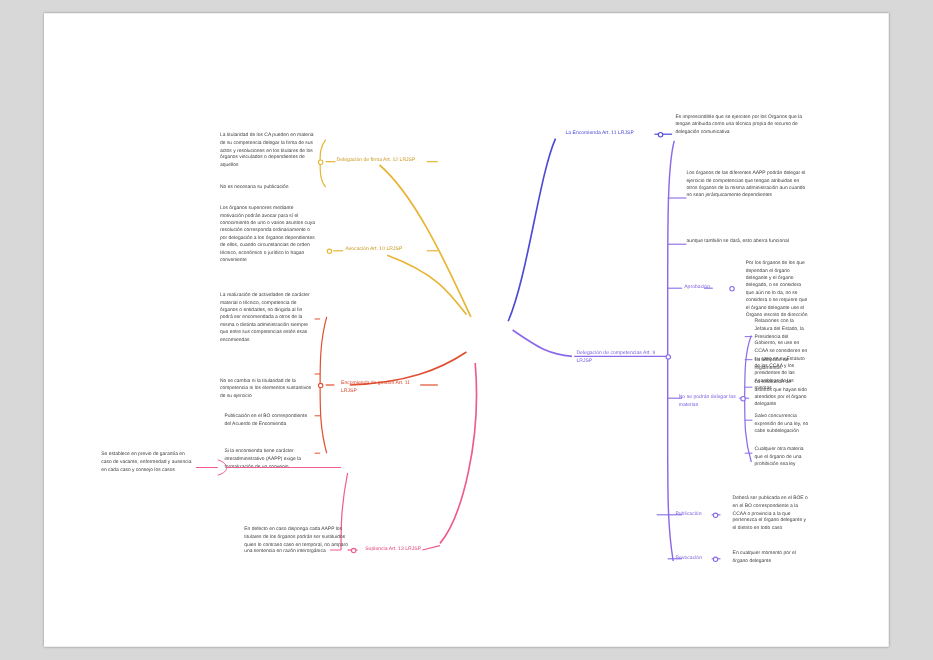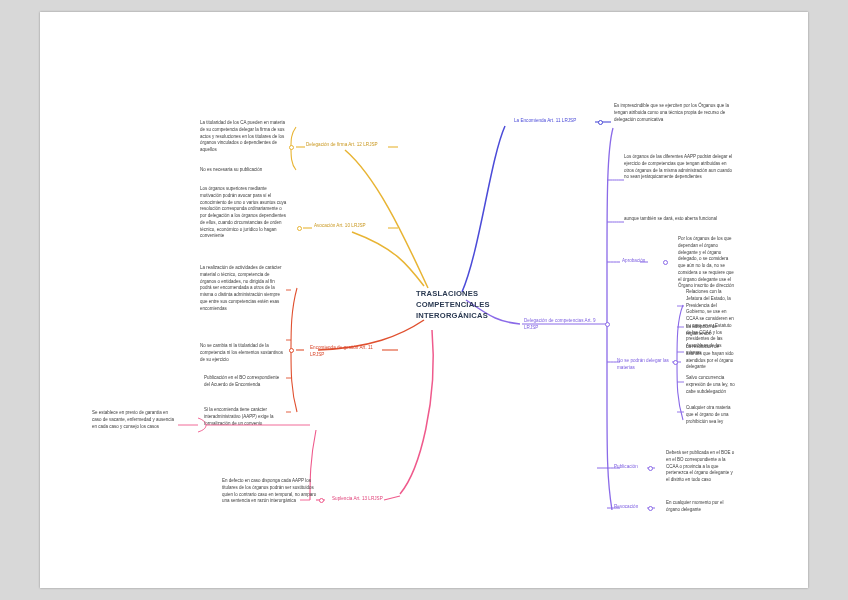--- a/index.html
+++ b/index.html
@@ -87,25 +87,20 @@
 
       <path d="M432,330 C438,400 420,470 400,494" stroke="#ef5a8c" stroke-width="1.5" fill="none"></path>
       <path d="M325,500 L316,500" stroke="#ef5a8c" stroke-width="1.1" fill="none"></path>
       <path d="M316,430 C310,460 310,480 310,500" stroke="#ef5a8c" stroke-width="1.1" fill="none"></path>
       <path d="M310,425 L300,425" stroke="#ef5a8c" stroke-width=".9" fill="none"></path>
       <path d="M310,500 L300,500" stroke="#ef5a8c" stroke-width=".9" fill="none"></path>
       <path d="M384,500 L400,496" stroke="#ef5a8c" stroke-width="1.1" fill="none"></path>
 
     </svg>
 
-    <div class="center">
-      <div>TRASLACIONES</div>
-      <div>COMPETENCIALES</div>
-      <div>INTERORGÁNICAS</div>
-    </div>
 
     <div class="lbl blue" style="left:514px;top:118px;width:80px;">La Encomienda Art. 11 LRJSP</div>
     <div class="dot blue" style="left:598px;top:119.5px;"></div>
     <div class="txt" style="left:614px;top:103px;width:116px;">Es imprescindible que se ejerciten por los Órganos que la tengan atribuida como una técnica propia de recurso de delegación comunicativa</div>
 
     <div class="lbl violet" style="left:524px;top:318px;width:84px;">Delegación de competencias Art. 9 LRJSP</div>
     <div class="dot violet" style="left:604.5px;top:321.5px;"></div>
 
     <div class="txt" style="left:624px;top:154px;width:112px;">Los órganos de las diferentes AAPP podrán delegar el ejercicio de competencias que tengan atribuidas en otros órganos de la misma administración aun cuando no sean jerárquicamente dependientes</div>
     <div class="txt" style="left:624px;top:216px;width:112px;">aunque también se dará, esto aberra funcional</div>

